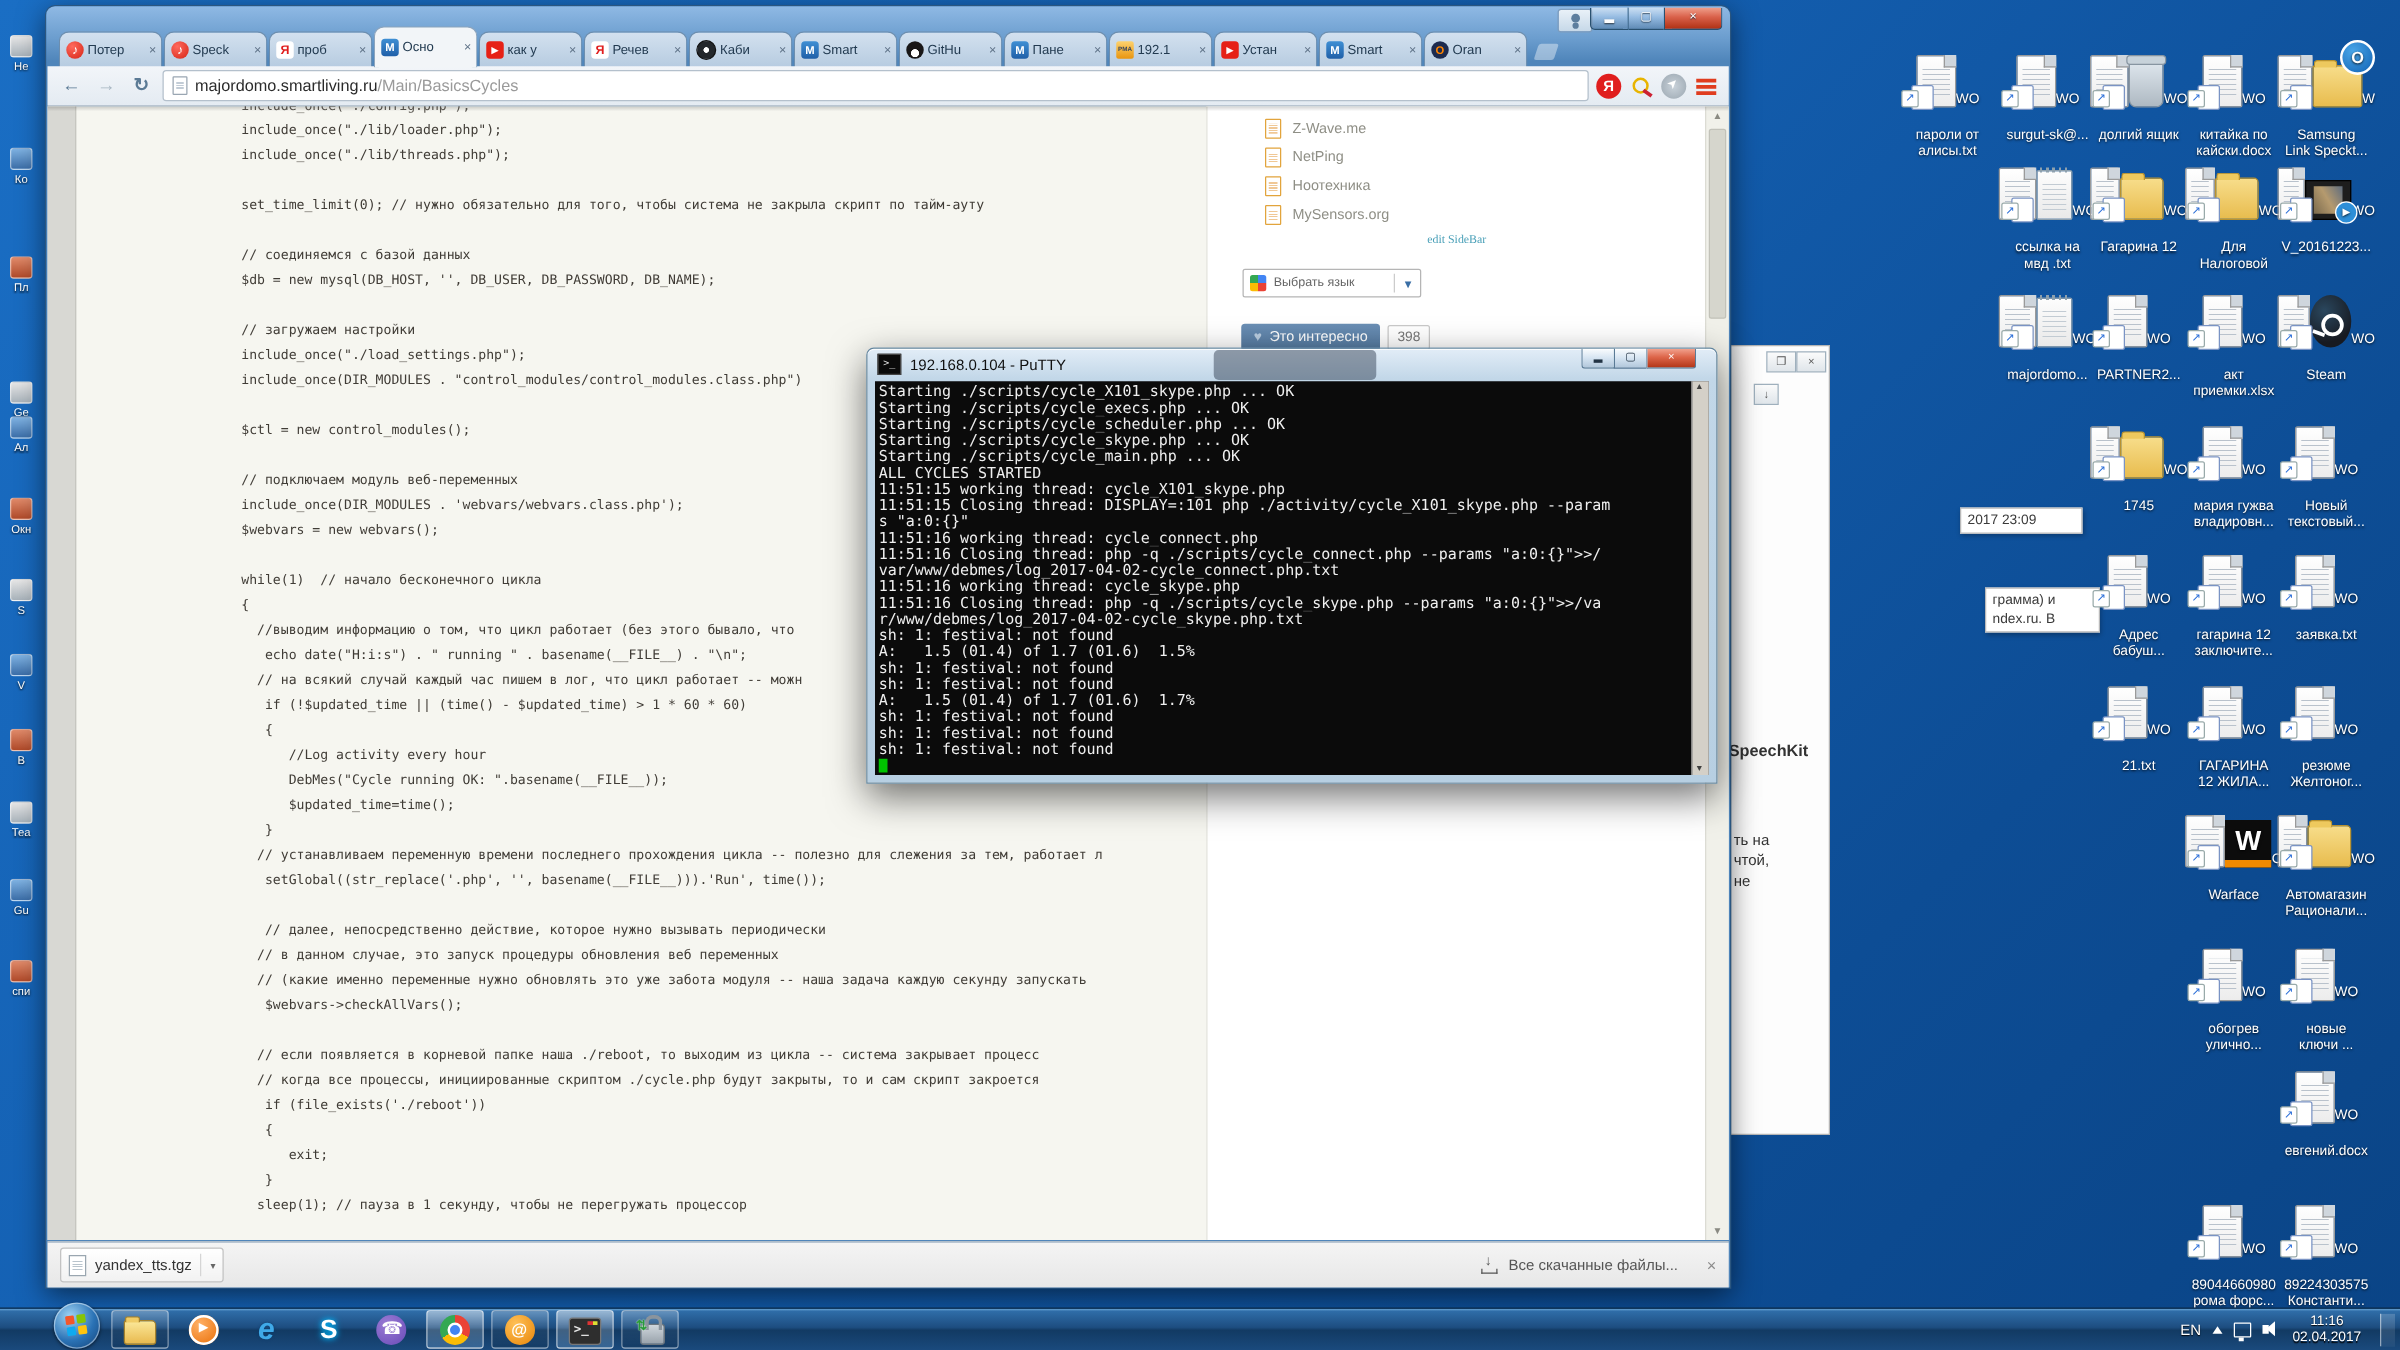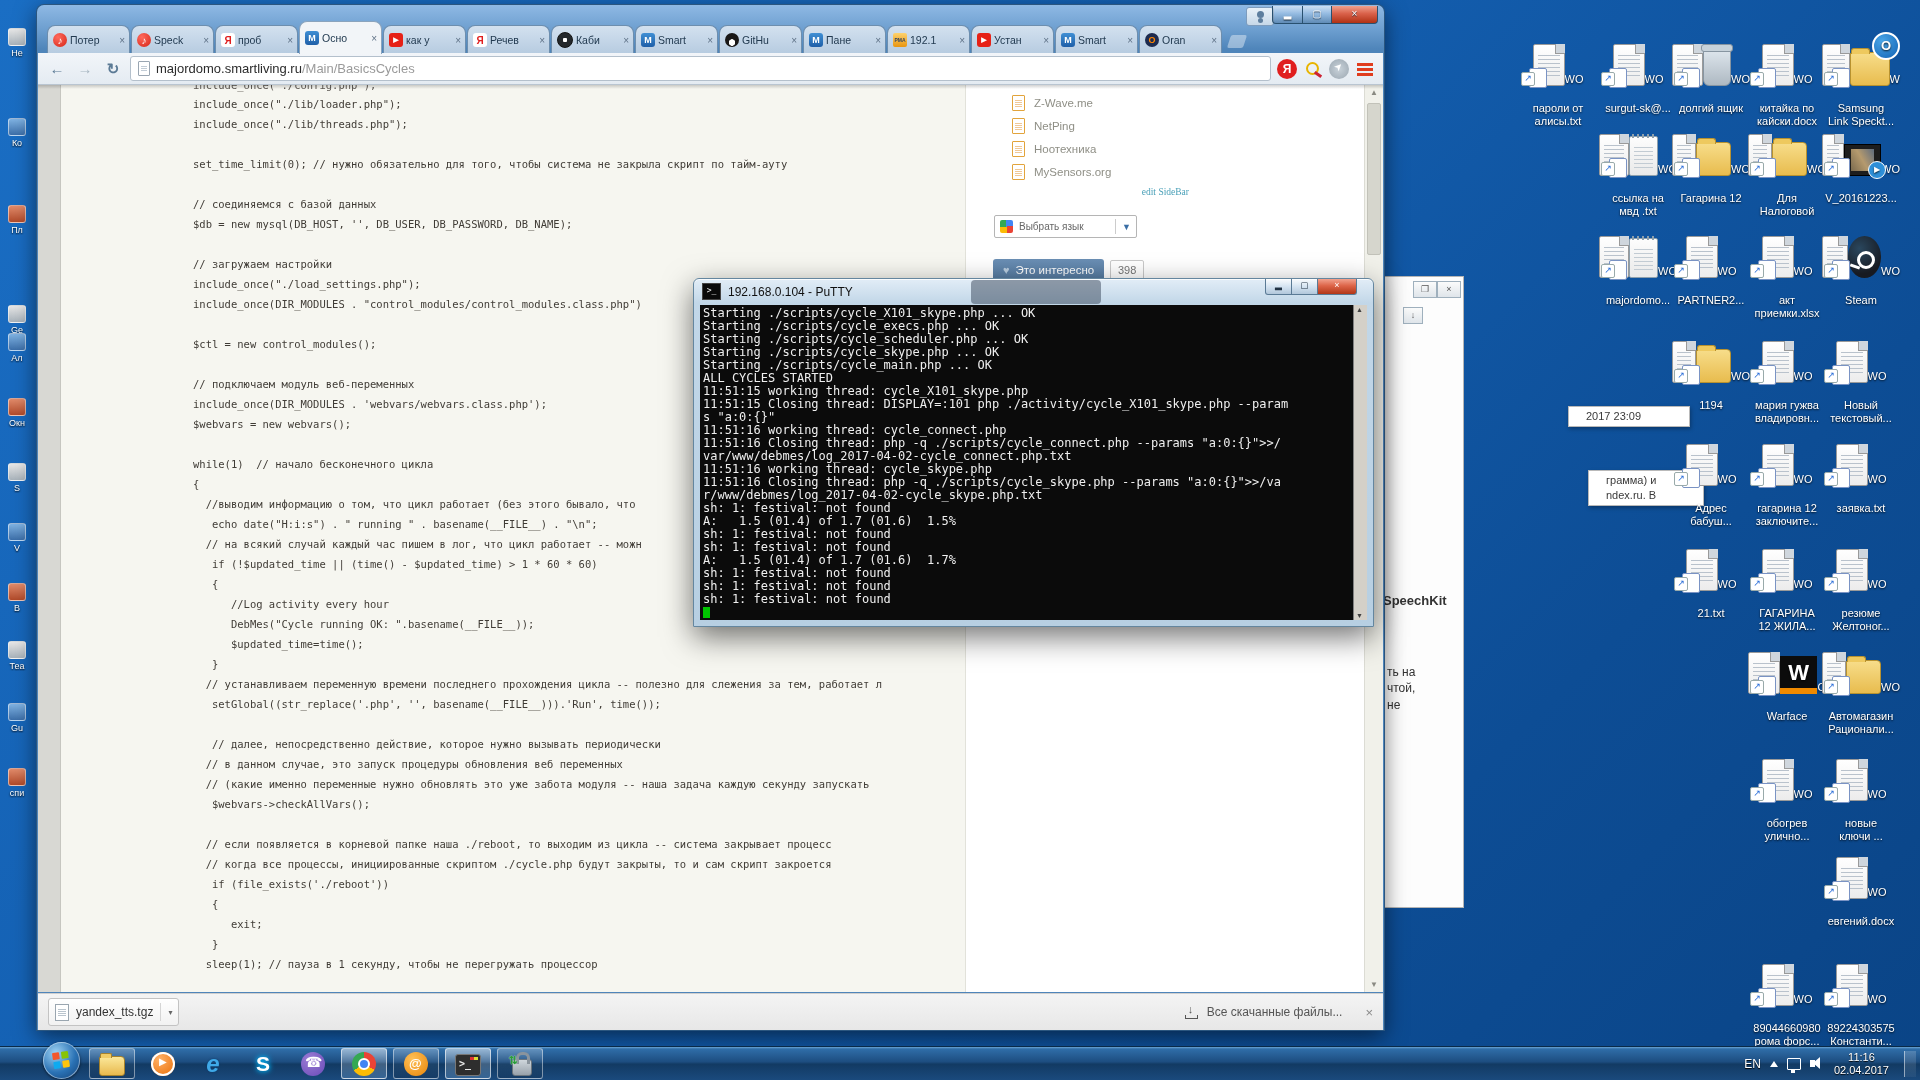--- a/index.html
+++ b/index.html
@@ -39,21 +39,21 @@
   .shortcut{position:absolute;left:2px;bottom:0;width:12px;height:12px;background:#fff;border:1px solid #9aa;border-radius:2px;color:#2a6ed8;font-size:9px;line-height:11px;text-align:center;text-shadow:none;}
   
   .licon{position:absolute;width:34px;text-align:center;color:#fff;font-size:9px;text-shadow:0 1px 2px #000;z-index:1;overflow:hidden;}
   .licon .sq{width:16px;height:16px;margin:0 auto 2px;border-radius:3px;background:linear-gradient(#7fb2e2,#3c6ea8);border:1px solid rgba(255,255,255,.5);}
   .licon:nth-child(3n) .sq{background:linear-gradient(#e08a6a,#b04a2a);}
   .licon:nth-child(3n+1) .sq{background:linear-gradient(#e6e6e6,#a8b2ba);}
   
   .bwin{left:1384px;top:276px;width:78px;height:630px;background:#fdfdfd;border:1px solid #b5b5b5;z-index:1;color:#333;}
   .bwin .mbtn{position:absolute;top:4px;width:22px;height:15px;background:linear-gradient(#fbfbfb,#dfe5ea);border:1px solid #9fb0bd;text-align:center;font-size:9px;line-height:14px;color:#555;}
   .bwin .frag{position:absolute;left:2px;font-size:12px;color:#333;white-space:nowrap;}
-  .tipbox{background:#fff;border:1px solid #b9b9b9;color:#3a3a3a;font-size:11px;line-height:15px;padding:2px 17px;z-index:1;box-shadow:1px 2px 4px rgba(0,0,0,.3);white-space:pre-line;}
+  .tipbox{background:#fff;border:1px solid #b9b9b9;color:#3a3a3a;font-size:11px;line-height:15px;padding:2px 5px;z-index:1;box-shadow:1px 2px 4px rgba(0,0,0,.3);white-space:pre-line;}
   
   .browser{left:37px;top:5px;width:1347px;height:1025px;z-index:5;border-radius:7px 7px 0 0;
      background:linear-gradient(180deg,#8fb9e4 0,#6b9dce 26px,#4f85ba 44px,#4f85ba 100%);
      box-shadow:0 0 0 1px #2b567f,0 6px 22px rgba(0,0,0,.55);}
   .tabsrow{position:absolute;left:10px;top:16px;height:33px;display:flex;align-items:flex-end;}
   .tab{width:83px;height:29px;margin-right:1px;border-radius:8px 8px 0 0;border:1px solid #6d8eae;border-bottom:none;
      background:linear-gradient(#d3e1ef,#b6cbe0);display:flex;align-items:center;gap:3px;padding:0 3px 0 5px;box-sizing:border-box;}
   .tab.active{background:#f2f5f8;height:33px;border-color:#8ba4bd;z-index:3;}
   .tab .tlabel{font-size:10.5px;color:#1e3document14;color:#223a50;white-space:nowrap;overflow:hidden;flex:1;}
   .tab .tclose{color:#5f7287;font-size:10px;flex:none;padding:0 1px;}
@@ -485,21 +485,21 @@
         <span class="fold"></span>
         <span class="binb"></span>
         <span class="npad"></span>
         <span class="vid"></span>
         <span class="stm"></span>
         <span class="wf">W</span>
         <span class="badge"></span>
         <span class="oball">O</span>
         <span class="shortcut">↗</span>
       </div>
-      <div>1194</div>
+      <div>1745</div>
     </div>
 
     <div class="dicon" style="left: 1748px; top: 322px;">
       <div class="ic" data-icon="txt">
         <span class="sheet"></span>
         <span class="fold"></span>
         <span class="binb"></span>
         <span class="npad"></span>
         <span class="vid"></span>
         <span class="stm"></span>

